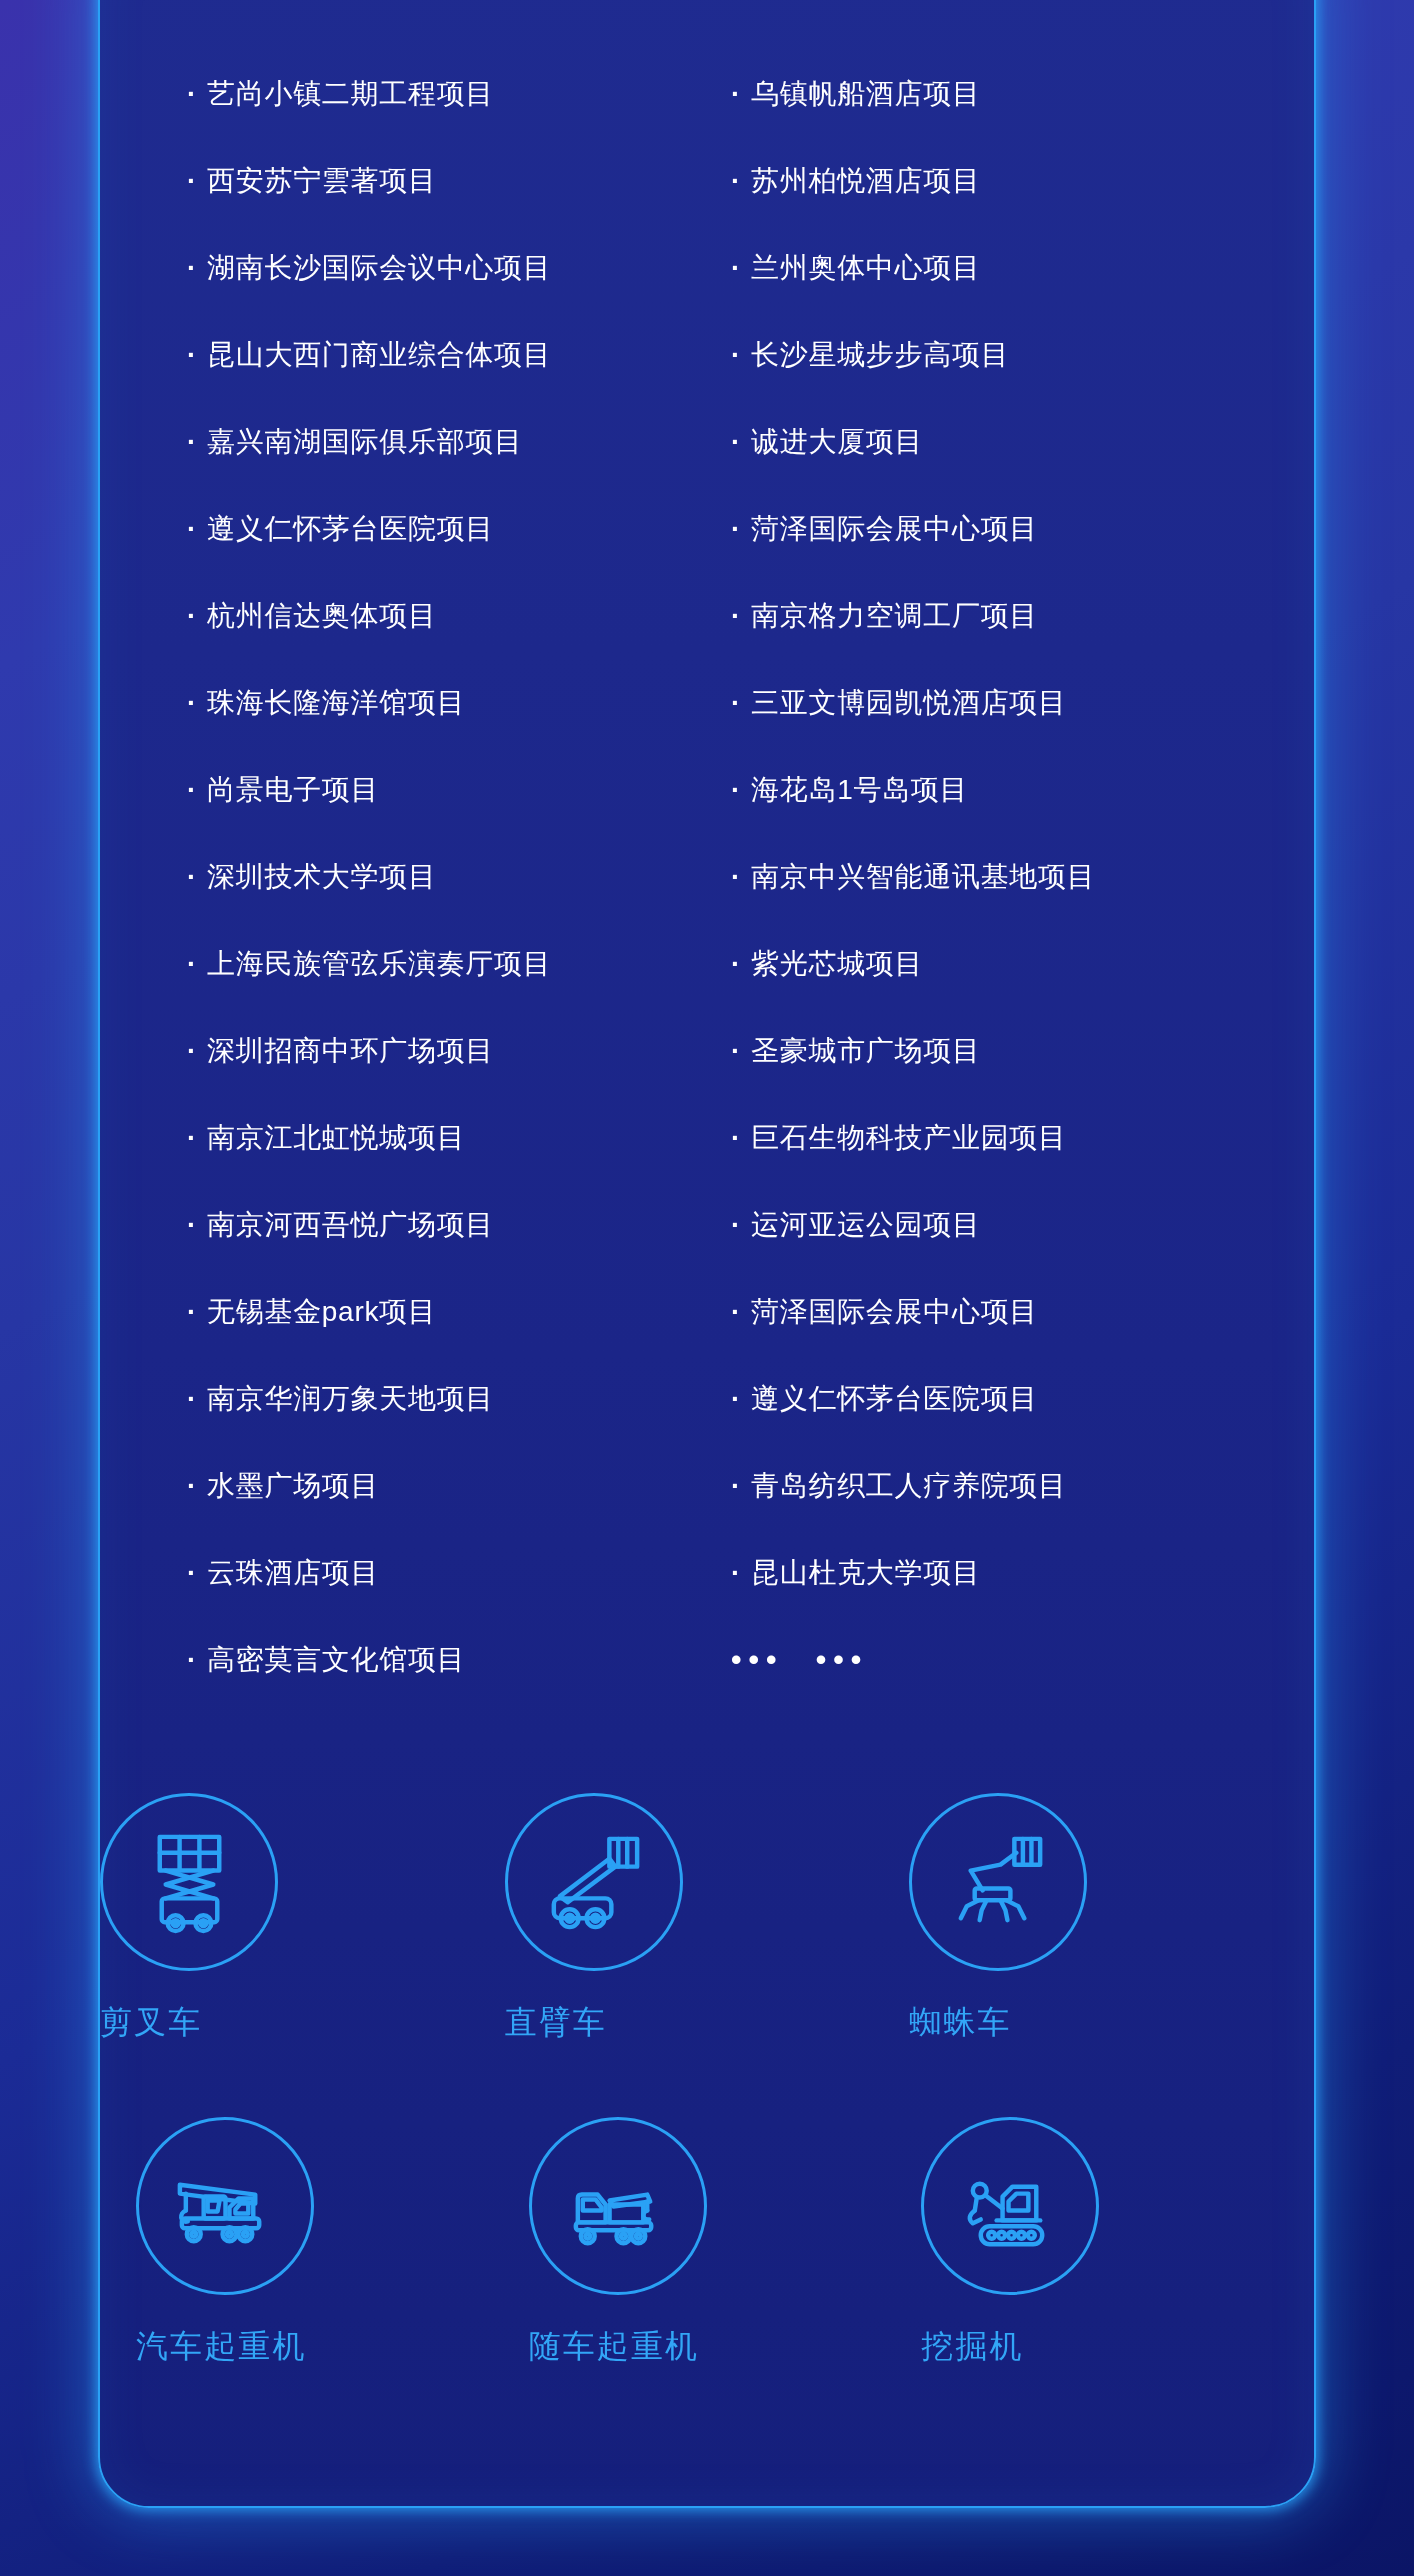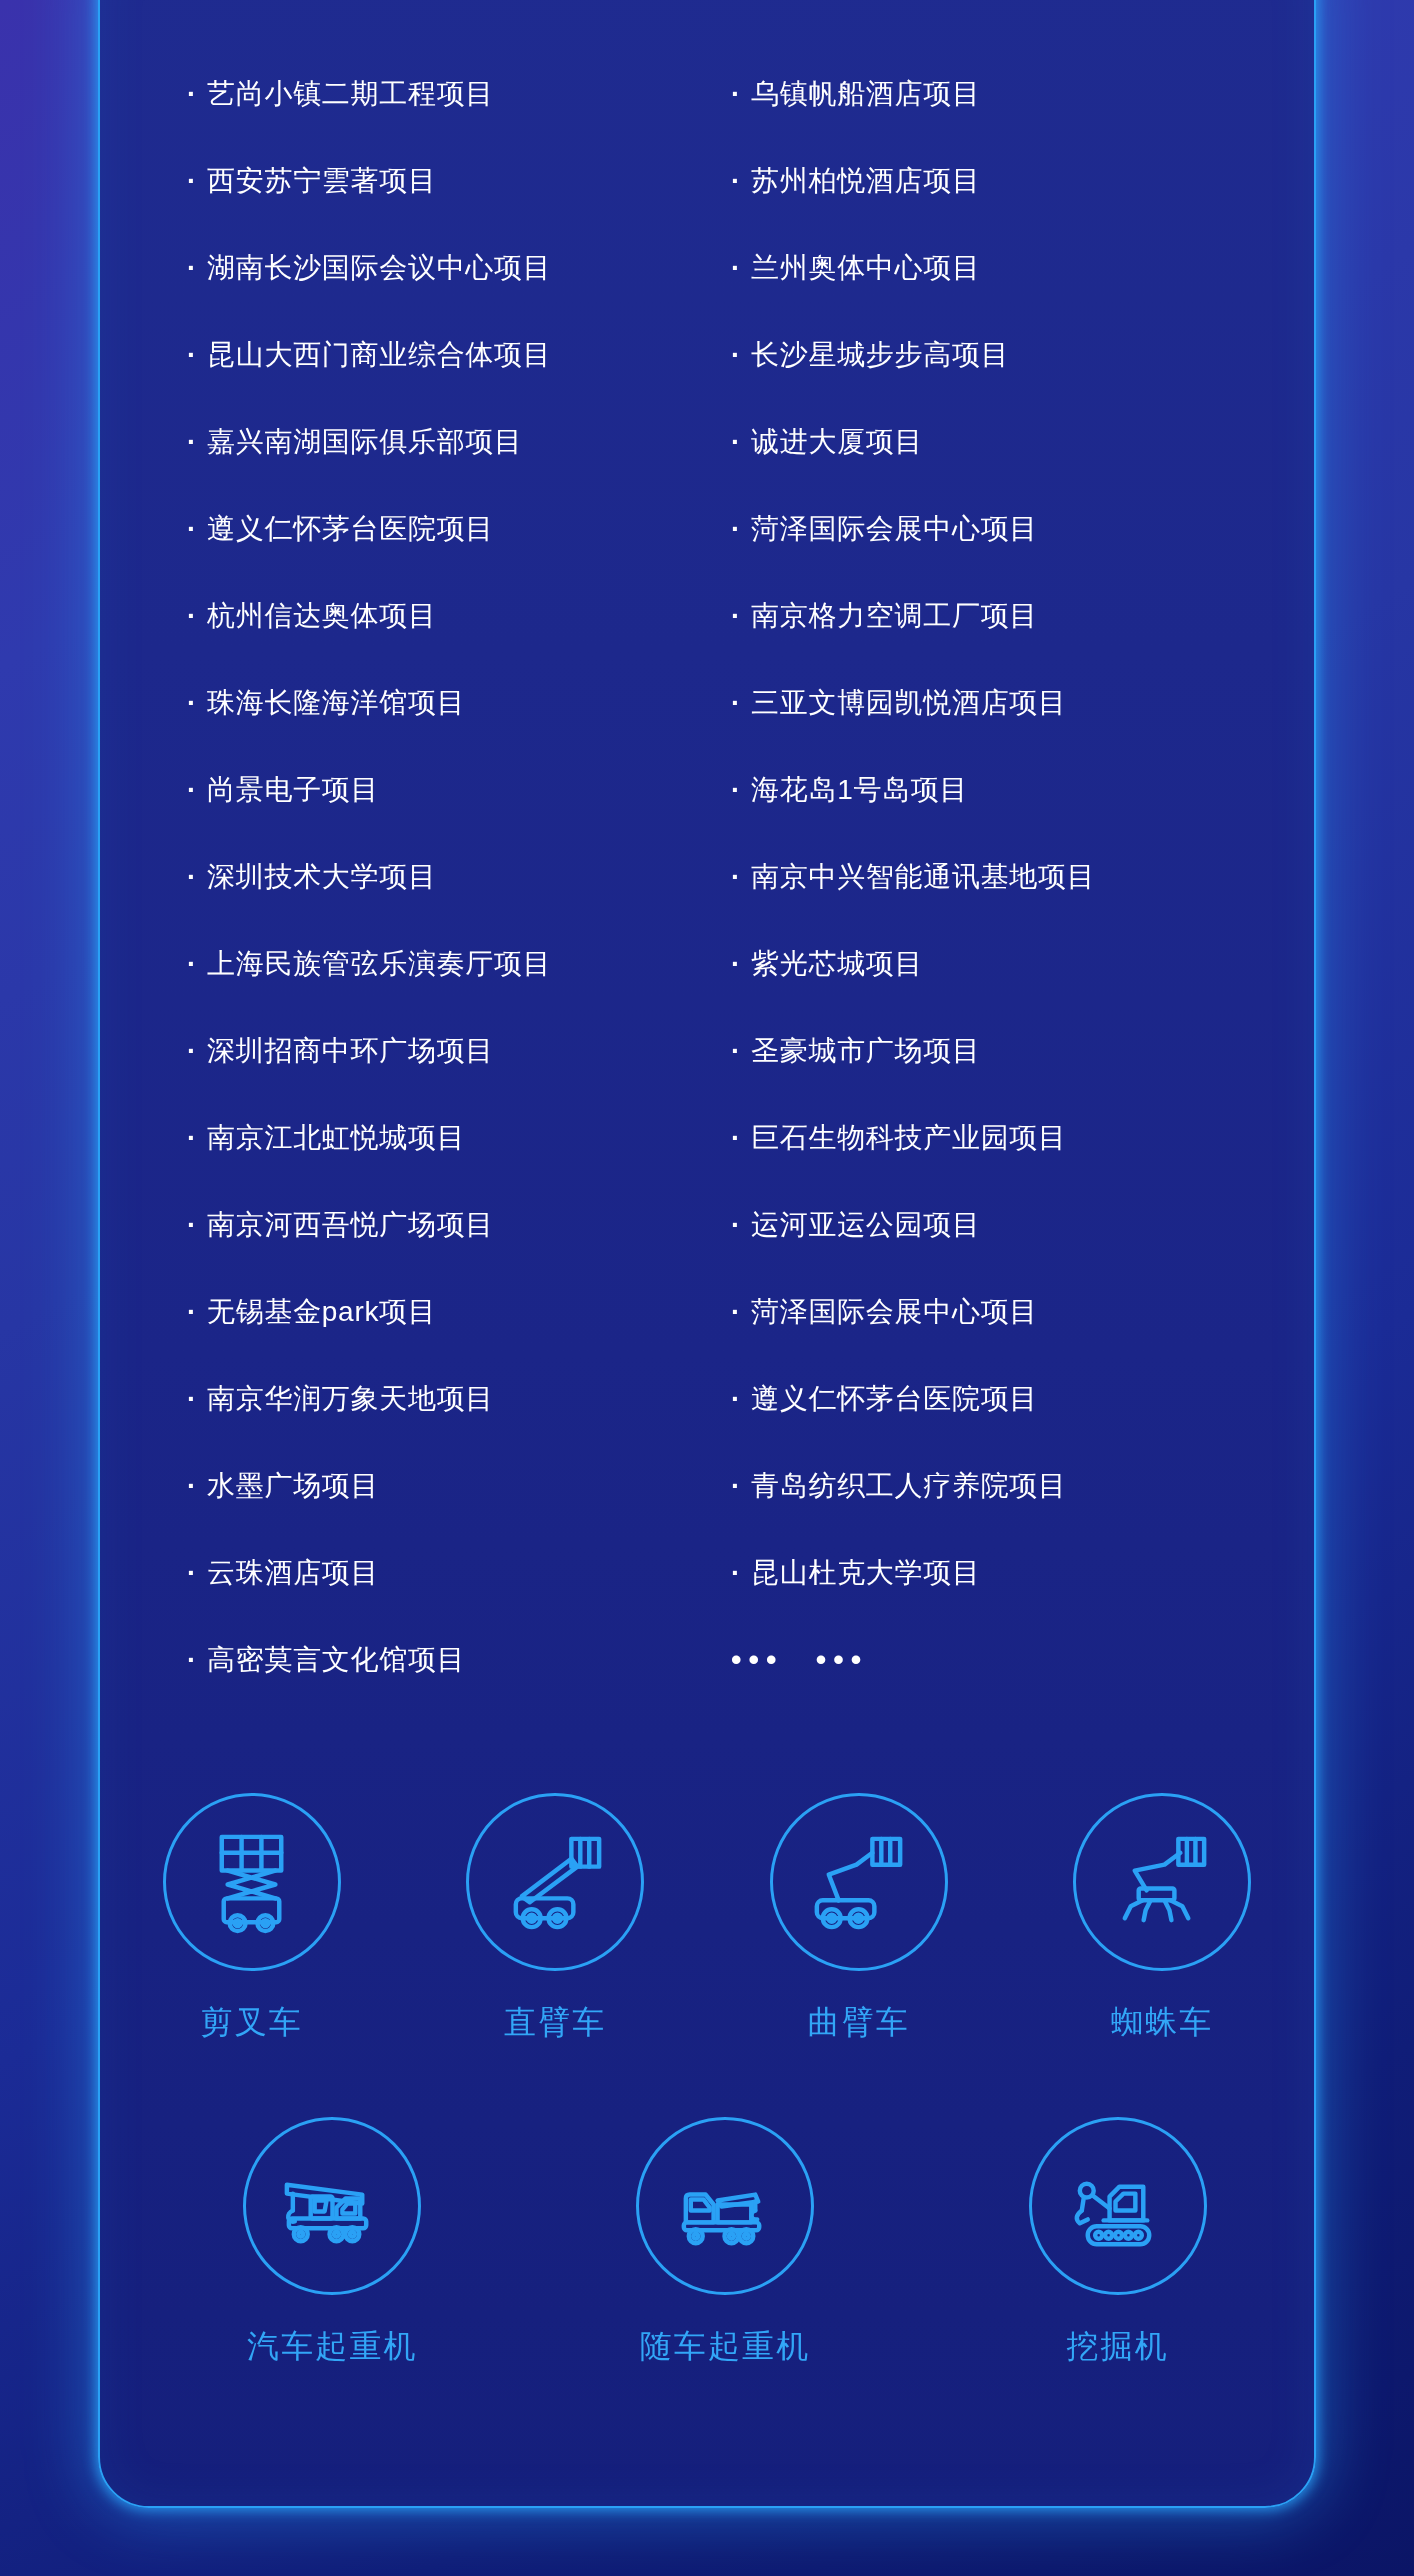--- a/index.html
+++ b/index.html
@@ -18,21 +18,21 @@
   .col{position:absolute;top:0;}
   .col-left{left:87px;}
   .col-right{left:631px;}
   .item{height:87px;display:flex;align-items:center;color:#FFFFFF;font-size:28px;letter-spacing:0.7px;white-space:nowrap;font-weight:400;}
   .dot{margin-right:10px;font-weight:700;}
   .item.more-item .text{font-size:30px;font-weight:700;letter-spacing:7px;word-spacing:17px;}
 
   .vehicles{position:absolute;left:0;right:0;top:1847px;}
   .vrow{display:flex;}
   .vrow + .vrow{margin-top:76px;margin-left:36px;}
-  .vcell{flex:1;display:flex;flex-direction:column;align-items:center;}
+  .vcell{flex:1;display:flex;flex-direction:column;align-items:flex-start;}
   .circle{width:178px;height:178px;border:3.5px solid #2AA1F5;border-radius:50%;display:flex;align-items:center;justify-content:center;box-sizing:border-box;}
   .circle svg{width:119px;height:119px;stroke:#2AA1F5;fill:none;stroke-width:4.5;stroke-linecap:round;stroke-linejoin:round;}
   .vlabel{margin-top:32px;height:38px;line-height:38px;font-size:32px;color:#32A6F7;letter-spacing:2.1px;}
 </style>
 </head>
 <body>
 
 <div class="screen">
   <div class="card">
 
@@ -222,36 +222,20 @@
                 <line x1="94" y1="16" x2="94" y2="44"></line>
               <path d="M26 74 L76 36 L82 44 L34 80 Z"></path>
               <rect x="20" y="76" width="58" height="20" rx="6"></rect>
               <circle cx="36" cy="96" r="9"></circle>
                 <circle cx="36" cy="96" r="3.5"></circle>
               <circle cx="62" cy="96" r="9"></circle>
                 <circle cx="62" cy="96" r="3.5"></circle>
             </svg>
           </div>
           <div class="vlabel">直臂车</div>
-        </div>
-        <div class="vcell">
-          <div class="circle">
-            <svg viewBox="0 0 120 120">
-              <rect x="74" y="16" width="28" height="26"></rect>
-              <line x1="83" y1="16" x2="83" y2="42"></line>
-                <line x1="92" y1="16" x2="92" y2="42"></line>
-              <path d="M40 78 L30 52 L58 42 L74 30"></path>
-              <rect x="18" y="78" width="58" height="18" rx="6"></rect>
-              <circle cx="33" cy="96" r="9"></circle>
-                <circle cx="33" cy="96" r="3.5"></circle>
-              <circle cx="60" cy="96" r="9"></circle>
-                <circle cx="60" cy="96" r="3.5"></circle>
-            </svg>
-          </div>
-          <div class="vlabel">曲臂车</div>
         </div>
         <div class="vcell">
           <div class="circle">
             <svg viewBox="0 0 120 120">
               <rect x="76" y="16" width="26" height="26"></rect>
               <line x1="84.6" y1="16" x2="84.6" y2="42"></line>
                 <line x1="93.2" y1="16" x2="93.2" y2="42"></line>
               <path d="M44 68 L32 48 L62 42 L78 30"></path>
               <rect x="36" y="66" width="36" height="12" rx="2"></rect>
               <path d="M40 78 L28 84 L22 96"></path>

